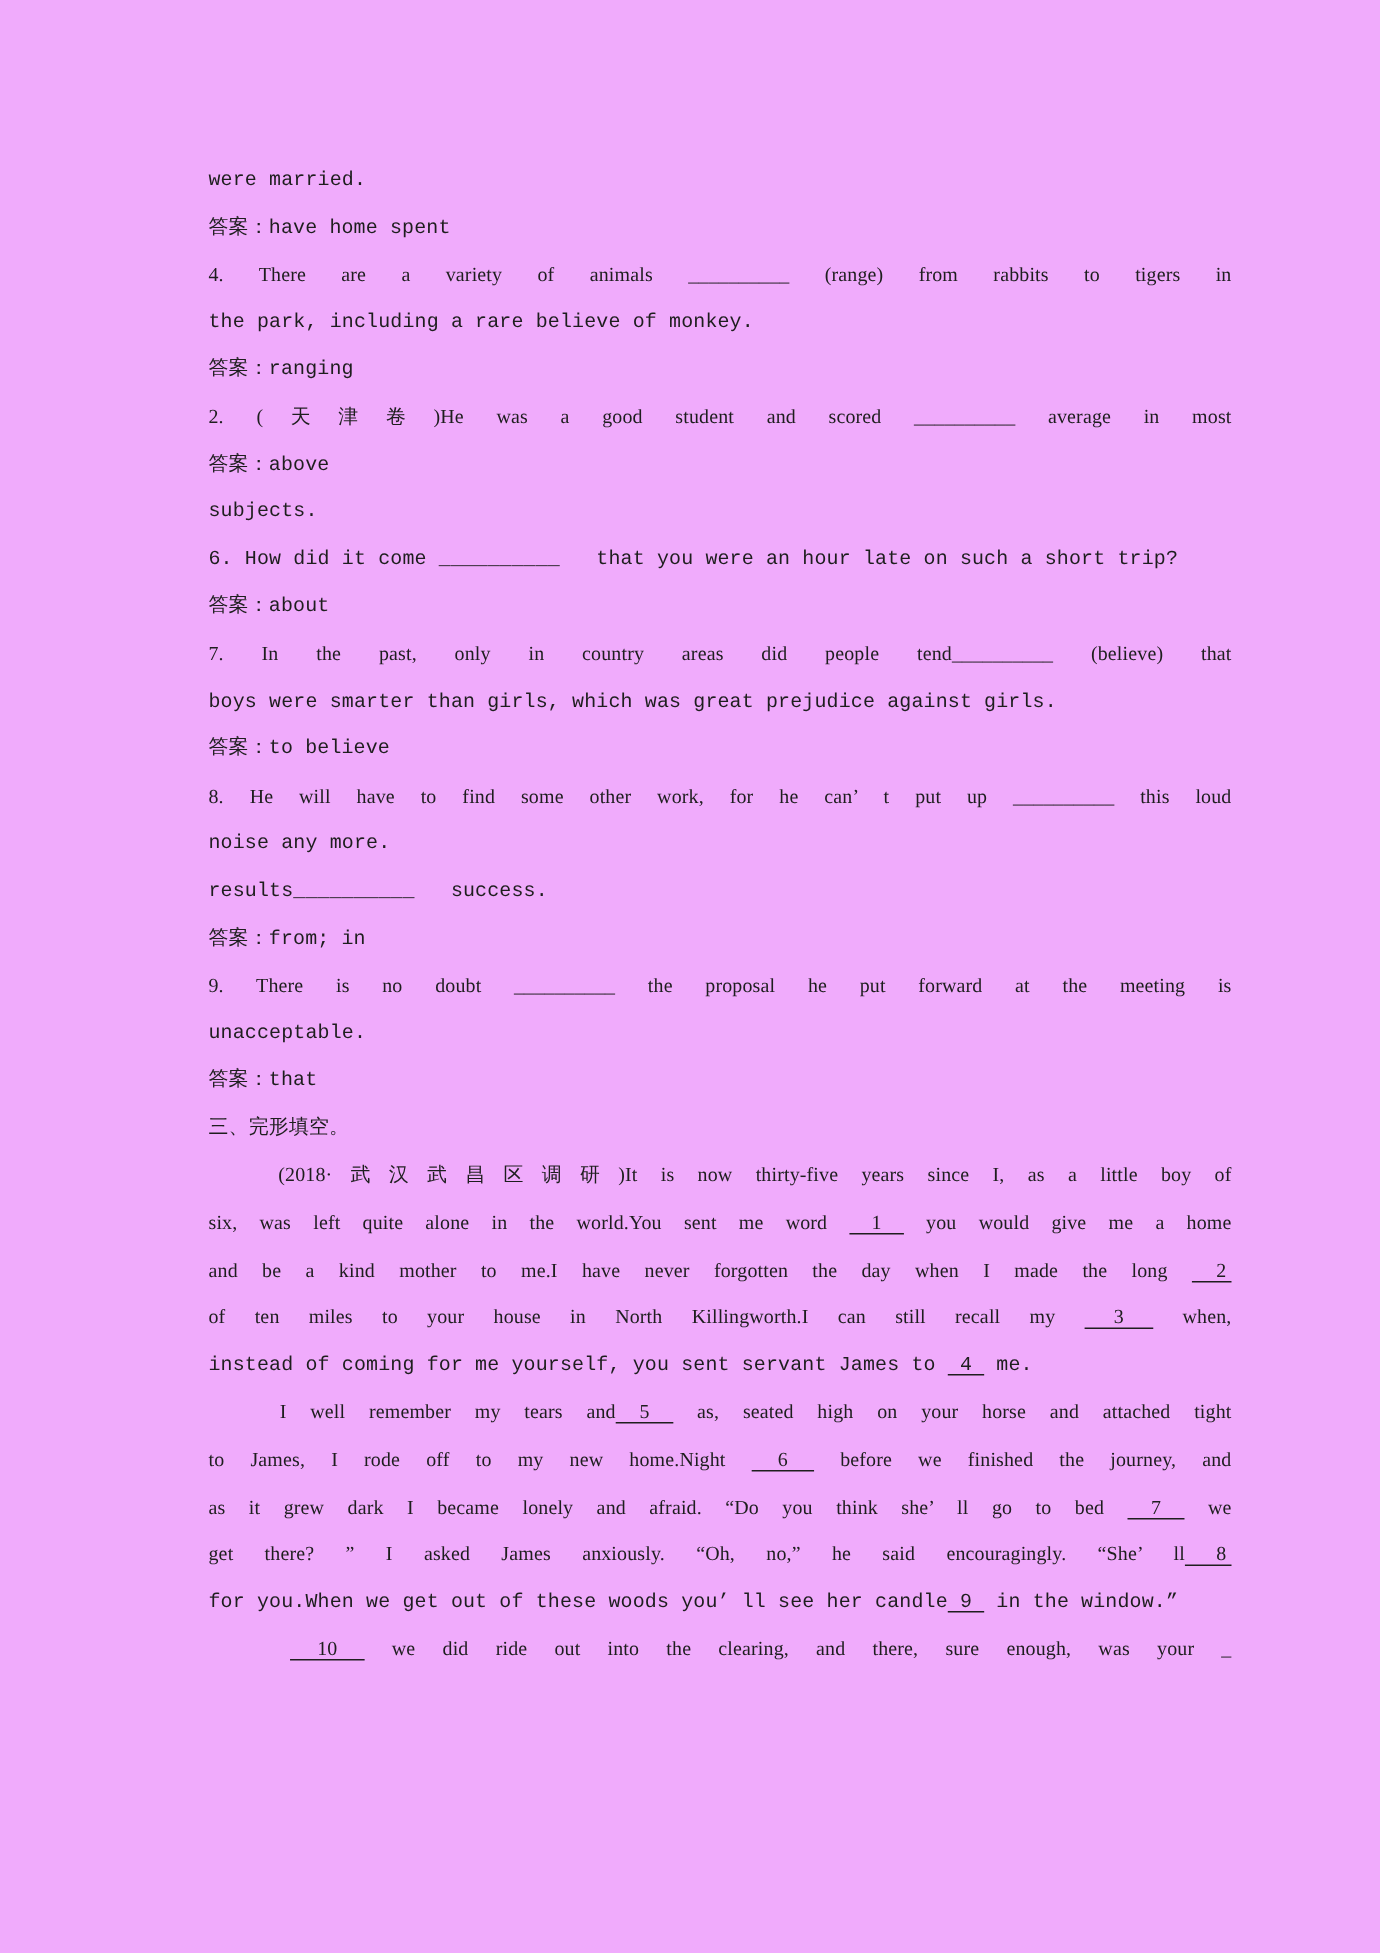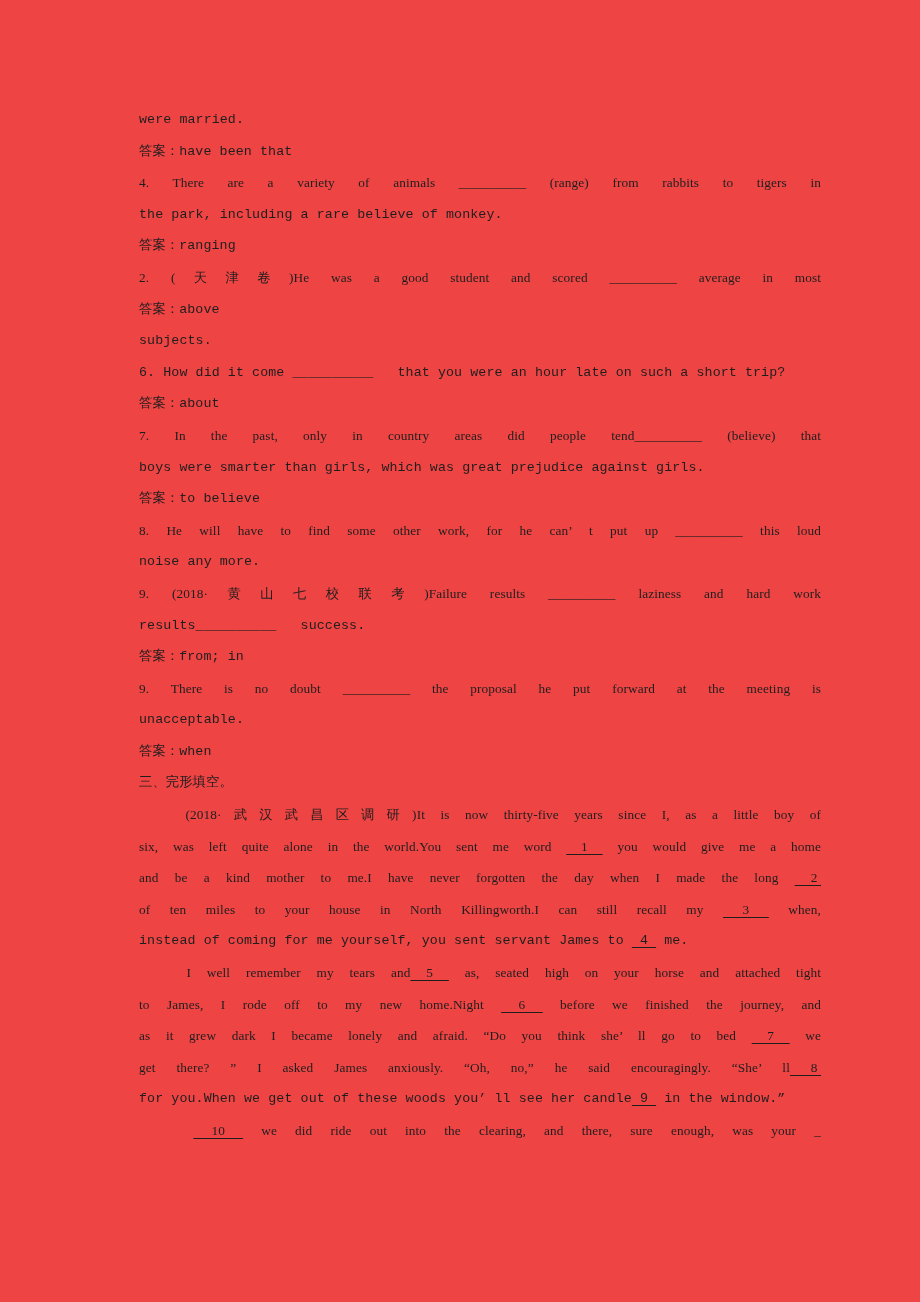--- a/index.html
+++ b/index.html
@@ -4,21 +4,21 @@
 <style>
   html, body {
     margin: 0;
     padding: 0;
     background: #ffffff;
   }
   .page {
     position: relative;
     width: 920px;
     height: 1302px;
-    background: #ef4444;
+    background: #f0abfc;
     overflow: hidden;
     font-family: "Liberation Mono", "DejaVu Sans Mono", monospace;
     color: #1e1e1e;
   }
   .doc-body {
     position: absolute;
     top: 104px;
     left: 139px;
     width: 682px;
   }
@@ -40,40 +40,39 @@
     text-decoration-thickness: 1px;
     text-underline-offset: 3px;
   }
 </style>
 </head>
 <body>
 
 <div class="page">
   <div class="doc-body">
       <div class="line">were married.</div>
-      <div class="line">答案：have been that</div>
+      <div class="line">答案：have home spent</div>
       <div class="line j">4. There are a variety of animals __________ (range) from rabbits to tigers in</div>
       <div class="line">the park, including a rare believe of monkey.</div>
       <div class="line">答案：ranging</div>
       <div class="line j">2. (天津卷)He was a good student and scored __________ average in most</div>
       <div class="line">答案：above</div>
       <div class="line">subjects.</div>
       <div class="line">6. How did it come __________&nbsp;&nbsp; that you were an hour late on such a short trip?</div>
       <div class="line">答案：about</div>
       <div class="line j">7. In the past, only in country areas did people tend__________ (believe) that</div>
       <div class="line">boys were smarter than girls, which was great prejudice against girls.</div>
       <div class="line">答案：to believe</div>
       <div class="line j">8. He will have to find some other work, for he can’ t put up __________ this loud</div>
       <div class="line">noise any more.</div>
-      <div class="line j">9. (2018·黄山七校联考)Failure results __________ laziness and hard work</div>
       <div class="line">results__________&nbsp;&nbsp; success.</div>
       <div class="line">答案：from; in</div>
       <div class="line j">9. There is no doubt __________ the proposal he put forward at the meeting is</div>
       <div class="line">unacceptable.</div>
-      <div class="line">答案：when</div>
+      <div class="line">答案：that</div>
       <div class="line">三、完形填空。</div>
       <div class="line j">&nbsp;&nbsp;&nbsp;(2018·武汉武昌区调研)It is now thirty-five years since I, as a little boy of</div>
       <div class="line j">six, was left quite alone in the world.You sent me word <span class="blank-num">&nbsp;1&nbsp;</span> you would give me a home</div>
       <div class="line j">and be a kind mother to me.I have never forgotten the day when I made the long <span class="blank-num">&nbsp;2&nbsp;</span></div>
       <div class="line j">of ten miles to your house in North Killingworth.I can still recall my <span class="blank-num">&nbsp;3&nbsp;</span> when,</div>
       <div class="line">instead of coming for me yourself, you sent servant James to <span class="blank-num">&nbsp;4&nbsp;</span> me.</div>
       <div class="line j">&nbsp;&nbsp;&nbsp;I well remember my tears and<span class="blank-num">&nbsp;5&nbsp;</span> as, seated high on your horse and attached tight</div>
       <div class="line j">to James, I rode off to my new home.Night <span class="blank-num">&nbsp;6&nbsp;</span> before we finished the journey, and</div>
       <div class="line j">as it grew dark I became lonely and afraid. “Do you think she’ ll go to bed <span class="blank-num">&nbsp;7&nbsp;</span> we</div>
       <div class="line j">get there? ” I asked James anxiously. “Oh, no,” he said encouragingly. “She’ ll<span class="blank-num">&nbsp;8&nbsp;</span></div>

